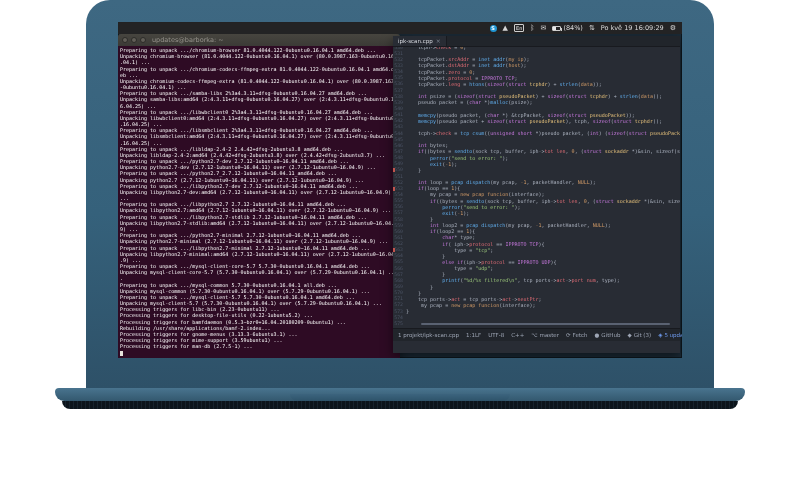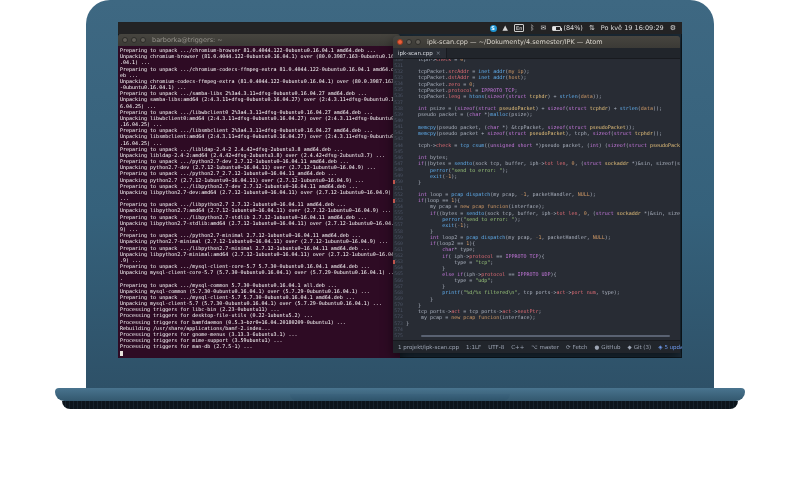--- a/index.html
+++ b/index.html
@@ -117,21 +117,21 @@
             <span class="glyph">⚙</span>
           </span>
         </div>
     </div>
 
     <div class="window terminal">
       <div class="titlebar">
         <span class="winbtn"></span>
         <span class="winbtn"></span>
         <span class="winbtn"></span>
-        <span class="wintitle dim">barborka@triggers: ~</span>
+        <span class="wintitle dim">updates@barborka: ~</span>
       </div>
       <div class="term-body">
           <div class="tline">Preparing to unpack .../chromium-browser_81.0.4044.122-0ubuntu0.16.04.1_amd64.deb ...</div>
           <div class="tline">Unpacking chromium-browser (81.0.4044.122-0ubuntu0.16.04.1) over (80.0.3987.163-0ubuntu0.16</div>
           <div class="tline">.04.1) ...</div>
           <div class="tline">Preparing to unpack .../chromium-codecs-ffmpeg-extra_81.0.4044.122-0ubuntu0.16.04.1_amd64.d</div>
           <div class="tline">eb ...</div>
           <div class="tline">Unpacking chromium-codecs-ffmpeg-extra (81.0.4044.122-0ubuntu0.16.04.1) over (80.0.3987.163</div>
           <div class="tline">-0ubuntu0.16.04.1) ...</div>
           <div class="tline">Preparing to unpack .../samba-libs_2%3a4.3.11+dfsg-0ubuntu0.16.04.27_amd64.deb ...</div>
@@ -174,26 +174,20 @@
           <div class="tline">Processing triggers for bamfdaemon (0.5.3~bzr0+16.04.20180209-0ubuntu1) ...</div>
           <div class="tline">Rebuilding /usr/share/applications/bamf-2.index...</div>
           <div class="tline">Processing triggers for gnome-menus (3.13.3-6ubuntu3.1) ...</div>
           <div class="tline">Processing triggers for mime-support (3.59ubuntu1) ...</div>
           <div class="tline">Processing triggers for man-db (2.7.5-1) ...</div>
           <div class="tline"><span class="cursor"></span></div>
         </div>
     </div>
 
     <div class="window editor">
-      <div class="titlebar">
-        <span class="winbtn close-active"></span>
-        <span class="winbtn"></span>
-        <span class="winbtn"></span>
-        <span class="wintitle">ipk-scan.cpp — ~/Dokumenty/4.semester/IPK — Atom</span>
-      </div>
       <div class="tabbar">
         <div class="tab">
           <span class="tab-label">ipk-scan.cpp</span>
           <span class="tab-close">×</span>
         </div>
       </div>
       <div class="code-area">
         <div class="code-scroll">
             <div class="code-row">
               <span class="gutter-num">530</span>

